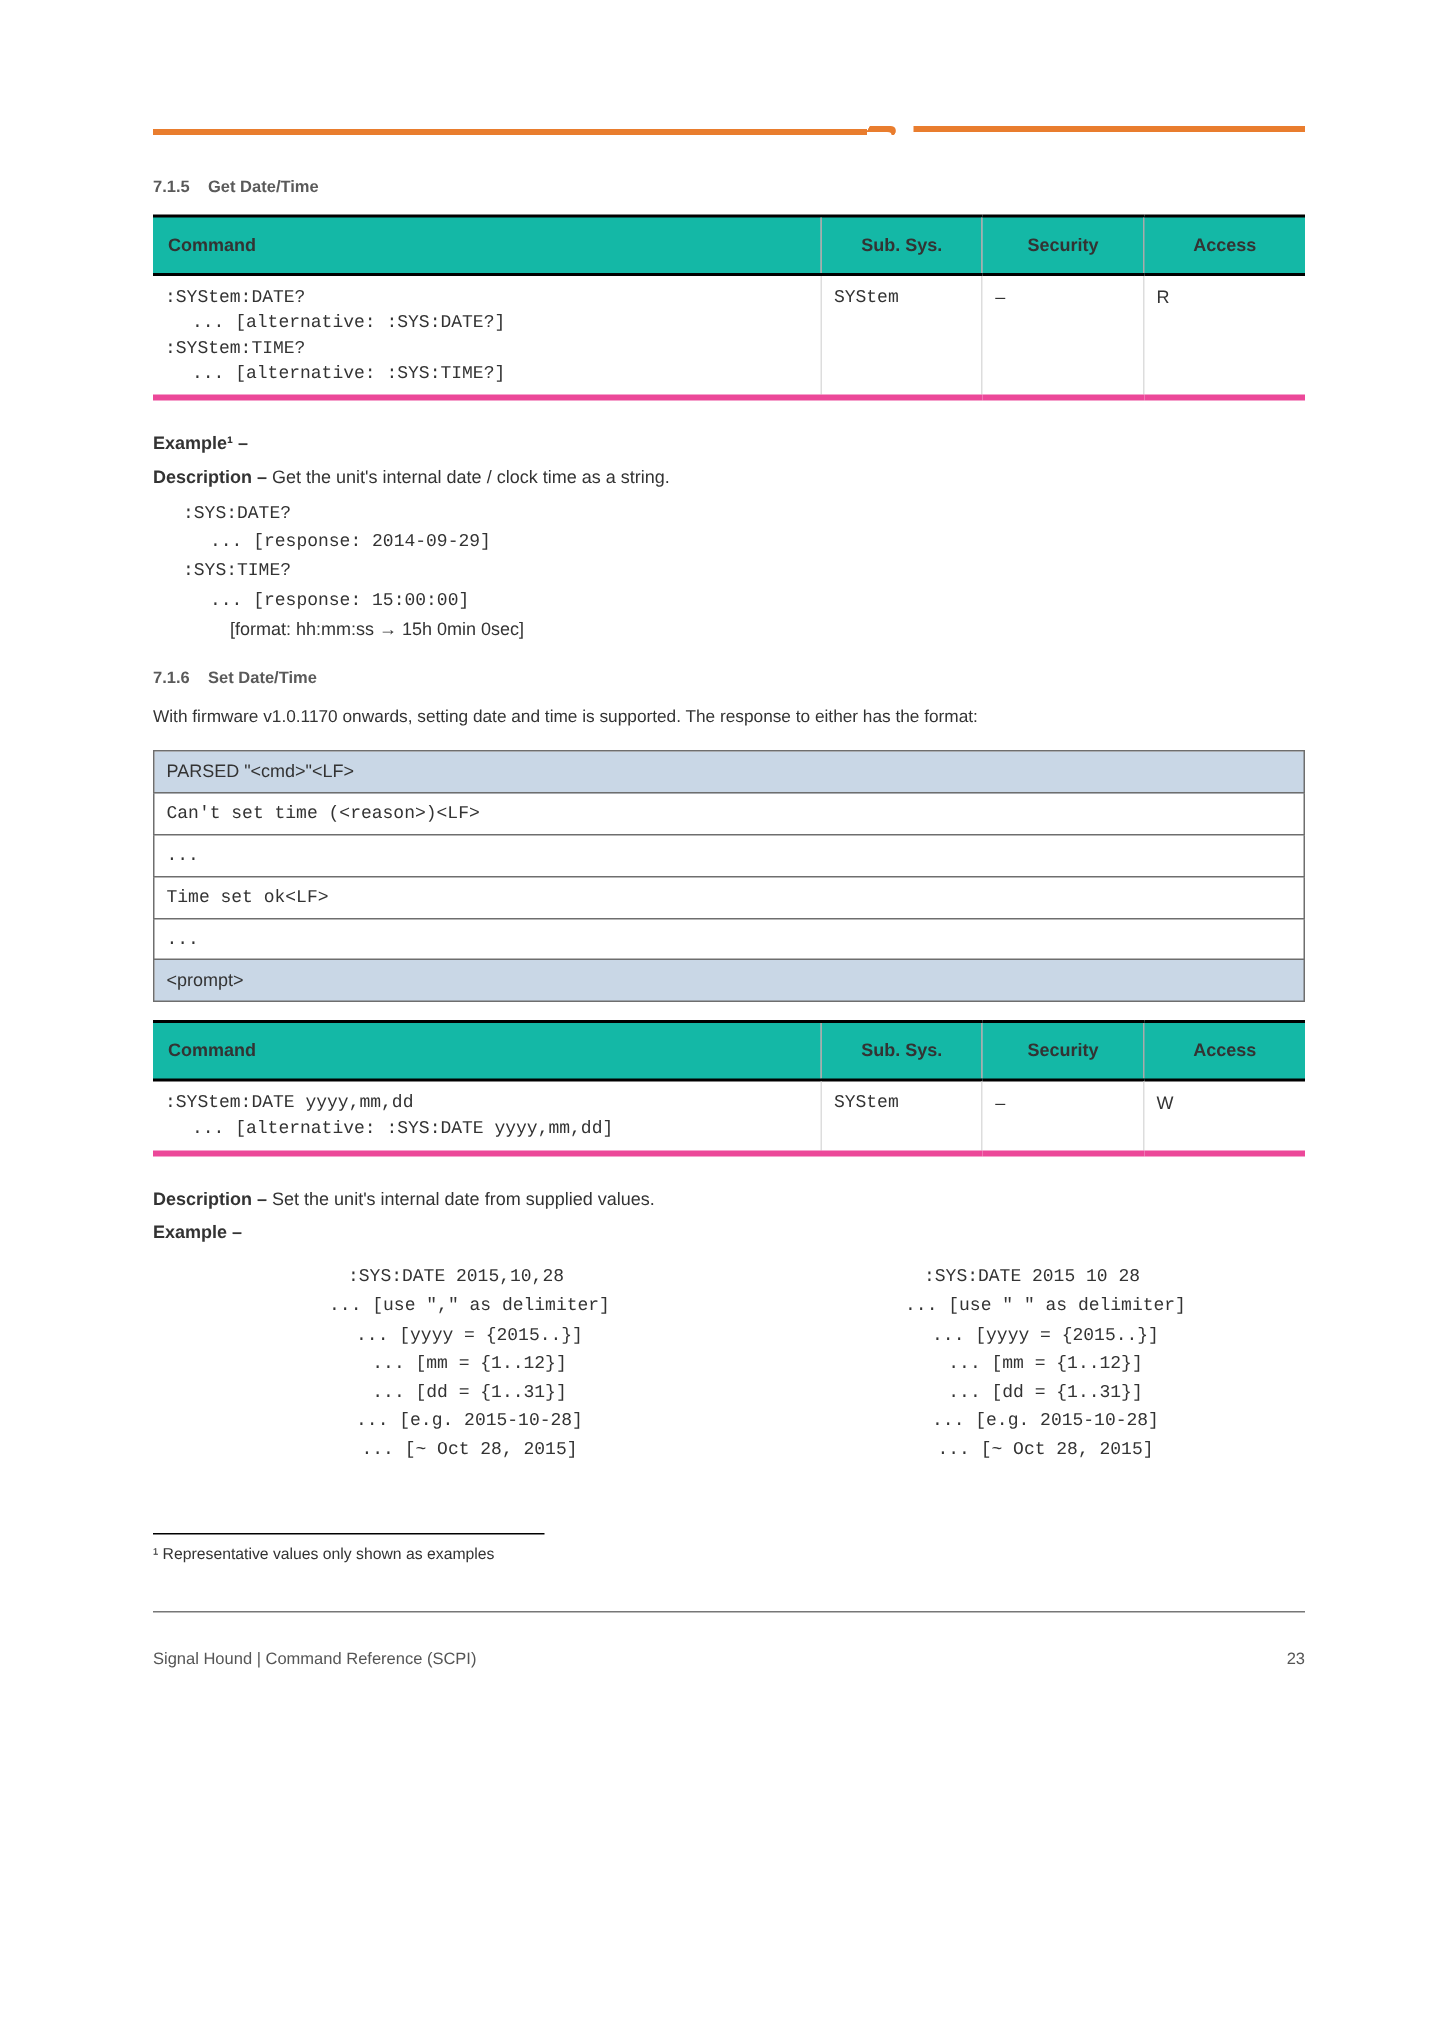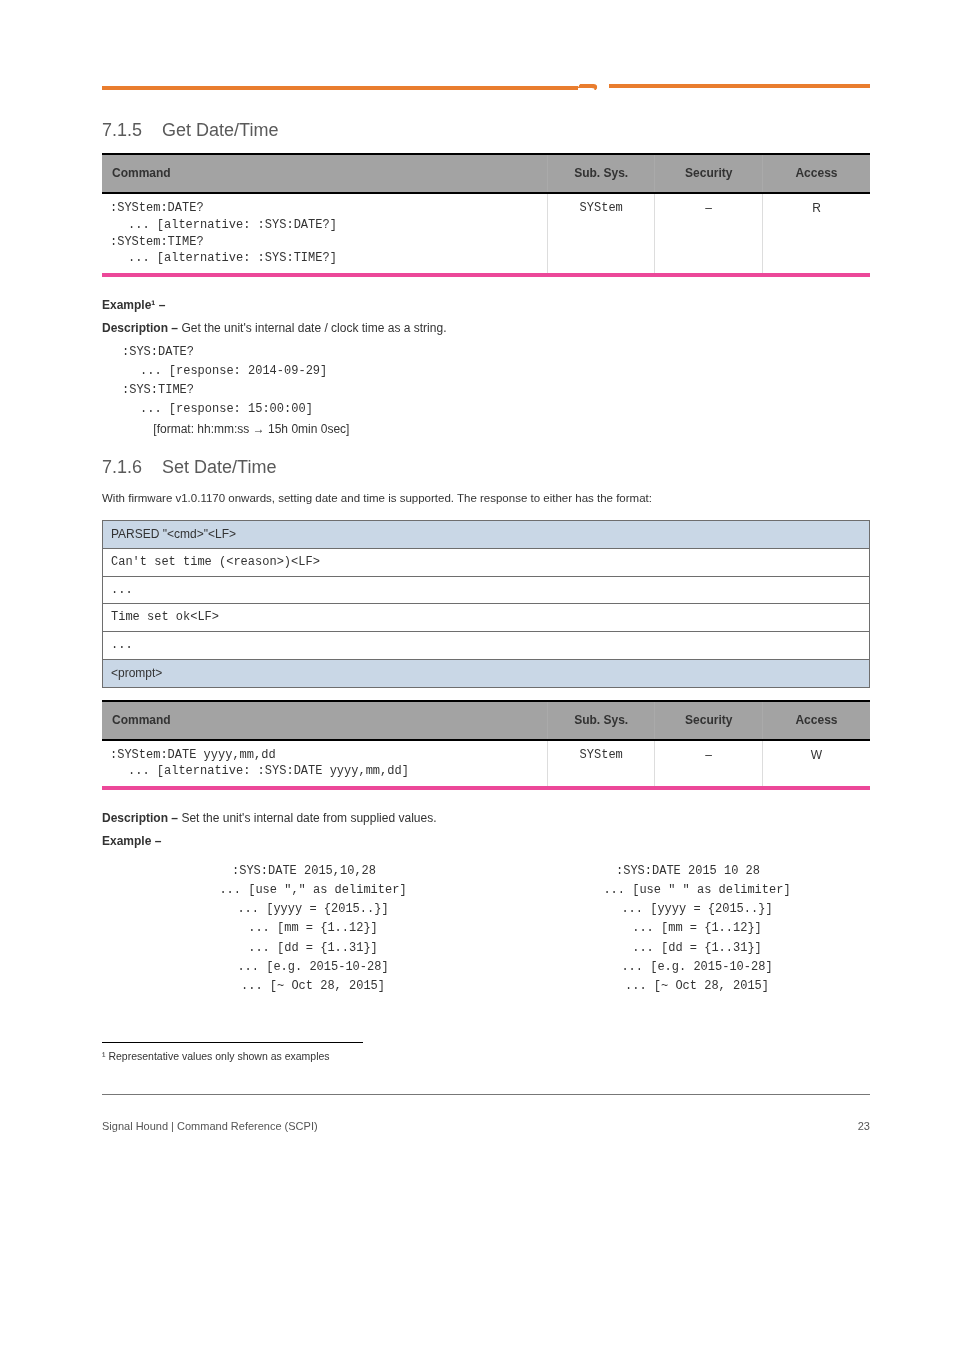--- a/index.html
+++ b/index.html
@@ -32,51 +32,51 @@
     border-top-right-radius: 8px;
     transform: skewX(-30deg);
     background: transparent;
   }
   .top-rule .right {
     position: absolute; right: 0; top: 0;
     height: 4px; width: 34%;
     background: #E97D2E;
   }
   .sec-title {
-    font-size: 18px;
-    font-weight: normal;
+    font-size: 11px;
+    font-weight: bold;
     color: #5a5a5a;
     margin-bottom: 10px;
   }
   table.spec {
     width: 100%;
     border-collapse: collapse;
     margin-bottom: 20px;
   }
   table.spec thead th {
-    background: #a3a3a3;
+    background: #14b8a6;
     border-top: 2px solid #000;
     border-bottom: 2px solid #000;
     border-left: 1px solid #aaa;
     text-align: center;
     font-weight: bold;
     padding: 10px 6px;
     vertical-align: middle;
   }
   table.spec thead th:first-child { border-left: none; text-align: left; padding-left: 10px;}
   table.spec tbody td {
     border-bottom: 1px solid #bbb;
     border-left: 1px solid #ddd;
     padding: 6px 8px;
     vertical-align: top;
   }
   table.spec tbody tr:last-child td { border-bottom: 4px solid #ec4899; }
   table.spec tbody td:first-child { border-left: none; }
   .col-param { width: 58%; }
-  .col-sm { width: 14%; text-align: center; }
+  .col-sm { width: 14%; text-align: left; }
   .multi-row td { padding-top:4px; padding-bottom:4px;}
   .code {
     font-family: "Courier New", monospace;
     font-size: 12px;
   }
   .indent { padding-left: 18px; }
   .para { margin: 4px 0 6px 0; }
   .codeblock {
     font-family: "Courier New", monospace;
     font-size: 12px;

